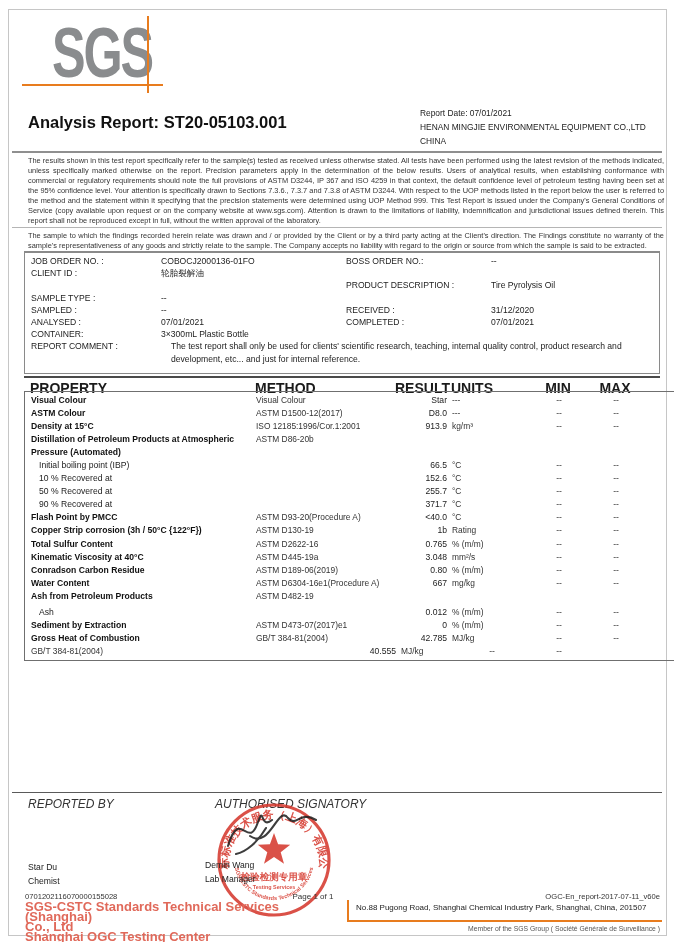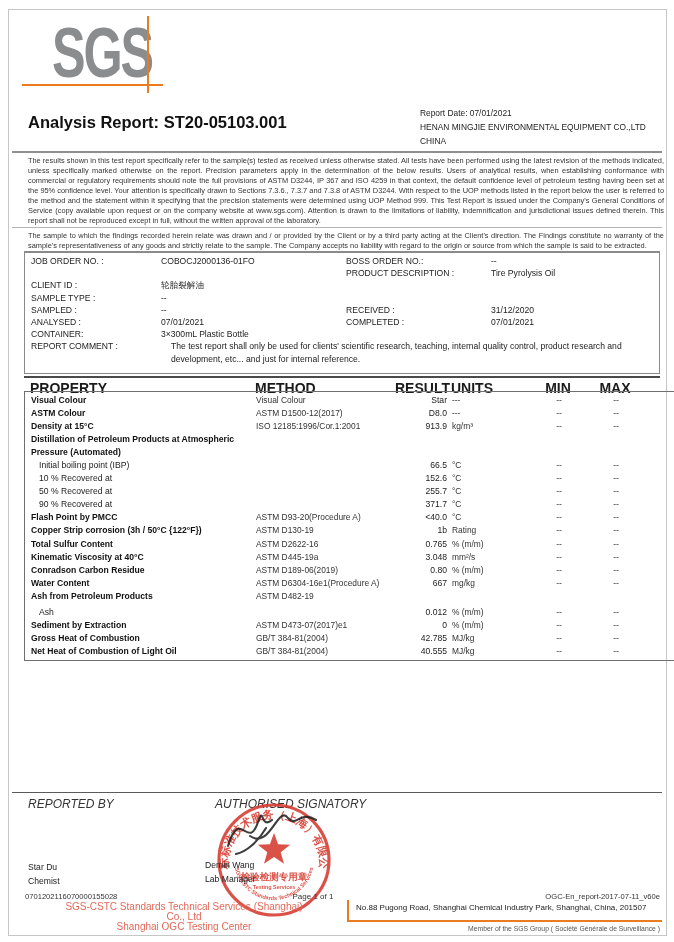--- a/index.html
+++ b/index.html
@@ -56,22 +56,22 @@
   .f-rule{position:absolute;left:12px;top:792px;width:650px;height:1px;background:#5a5a5a;}
   .f-lbl{position:absolute;top:797px;font-size:12px;font-style:italic;color:#333;}
   .f-reported{left:28px;}
   .f-auth{left:215px;}
   .f-name{position:absolute;font-size:8.6px;color:#222;line-height:14px;}
   .f-reporter{left:28px;top:860px;}
   .f-signatory{left:205px;top:858px;}
   .f-docno{position:absolute;left:25px;top:892px;font-size:7.6px;color:#333;}
   .f-page{position:absolute;left:258px;top:892px;width:110px;text-align:center;font-size:8px;color:#333;}
   .f-version{position:absolute;right:14px;top:892px;font-size:7.6px;color:#333;}
-  .f-company{position:absolute;left:25px;top:902px;width:318px;text-align:center;font-size:10px;
-             line-height:10px;color:#e0695a;}
+  .f-company{position:absolute;left:25px;top:902px;width:318px;text-align:left;font-size:13px;
+             line-height:10px;color:#e0695a;font-weight:bold;}
   .f-vline{position:absolute;left:347px;top:900px;width:2px;height:22px;background:#e87c1e;}
   .f-address{position:absolute;left:356px;top:903px;font-size:8px;color:#222;}
   .f-oline{position:absolute;left:347px;top:920px;width:315px;height:2px;background:#e87c1e;}
   .f-member{position:absolute;right:14px;top:925px;font-size:6.8px;color:#555;}
 
   .stamp{position:absolute;left:216px;top:802px;}
   .signature{position:absolute;left:218px;top:798px;}
 </style>
 </head>
 <body>
@@ -96,30 +96,30 @@
   <p class="disclaimer d2">The sample to which the findings recorded herein relate was drawn and / or provided by the Client or by a third party acting at the Client's direction. The Findings constitute no warranty of the sample's representativeness of any goods and strictly relate to the sample. The Company accepts no liability with regard to the origin or source from which the sample is said to be extracted.</p>
 
   <div class="job-box">
     <div class="j-row">
       <div class="j-l">JOB ORDER NO. :</div>
       <div class="j-v">COBOCJ2000136-01FO</div>
       <div class="j-l">BOSS ORDER NO.:</div>
       <div class="j-v">--</div>
     </div>
     <div class="j-row">
+      <div class="j-l">CLIENT ID :</div>
+      <div class="j-v">轮胎裂解油</div>
+      <div class="j-l"></div>
+      <div class="j-v"></div>
+    </div>
+    <div class="j-row">
       <div class="j-l"></div>
       <div class="j-v"></div>
       <div class="j-l">PRODUCT DESCRIPTION :</div>
       <div class="j-v">Tire Pyrolysis Oil</div>
-    </div>
-    <div class="j-row">
-      <div class="j-l">CLIENT ID :</div>
-      <div class="j-v">轮胎裂解油</div>
-      <div class="j-l"></div>
-      <div class="j-v"></div>
     </div>
     <div class="j-row">
       <div class="j-l">SAMPLE TYPE :</div>
       <div class="j-v">--</div>
       <div class="j-l"></div>
       <div class="j-v"></div>
     </div>
     <div class="j-row">
       <div class="j-l">SAMPLED :</div>
       <div class="j-v">--</div>
@@ -173,20 +173,21 @@
     <div class="t-row">
       <div class="c-prop">Density at 15°C</div>
       <div class="c-meth">ISO 12185:1996/Cor.1:2001</div>
       <div class="c-res">913.9</div>
       <div class="c-unit">kg/m³</div>
       <div class="c-min">--</div>
       <div class="c-max">--</div>
     </div>
     <div class="t-row">
       <div class="c-prop">Distillation of Petroleum Products at Atmospheric Pressure (Automated)</div>
+      <div class="c-meth">ASTM D86-20b</div>
       <div class="c-res"></div>
       <div class="c-unit"></div>
       <div class="c-min"></div>
       <div class="c-max"></div>
     </div>
     <div class="t-row sub">
       <div class="c-prop">Initial boiling point (IBP)</div>
       <div class="c-meth"></div>
       <div class="c-res">66.5</div>
       <div class="c-unit">°C</div>
@@ -291,21 +292,20 @@
     </div>
     <div class="t-row">
       <div class="c-prop">Gross Heat of Combustion</div>
       <div class="c-meth">GB/T 384-81(2004)</div>
       <div class="c-res">42.785</div>
       <div class="c-unit">MJ/kg</div>
       <div class="c-min">--</div>
       <div class="c-max">--</div>
     </div>
     <div class="t-row">
-      <div class="c-prop">Net Heat of Combustion of Light Oil</div>
       <div class="c-meth">GB/T 384-81(2004)</div>
       <div class="c-res">40.555</div>
       <div class="c-unit">MJ/kg</div>
       <div class="c-min">--</div>
       <div class="c-max">--</div>
     </div>
   </div>
 
   <div class="f-rule"></div>
   <div class="f-lbl f-reported">REPORTED BY</div>

